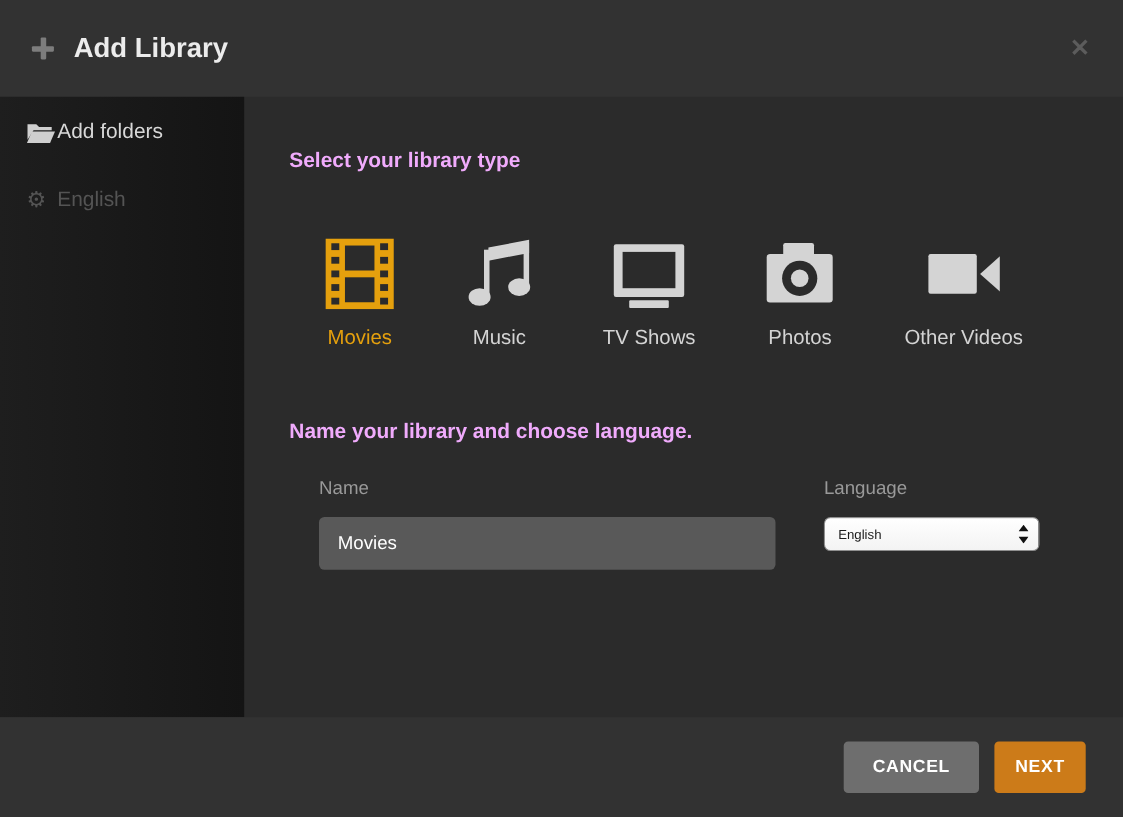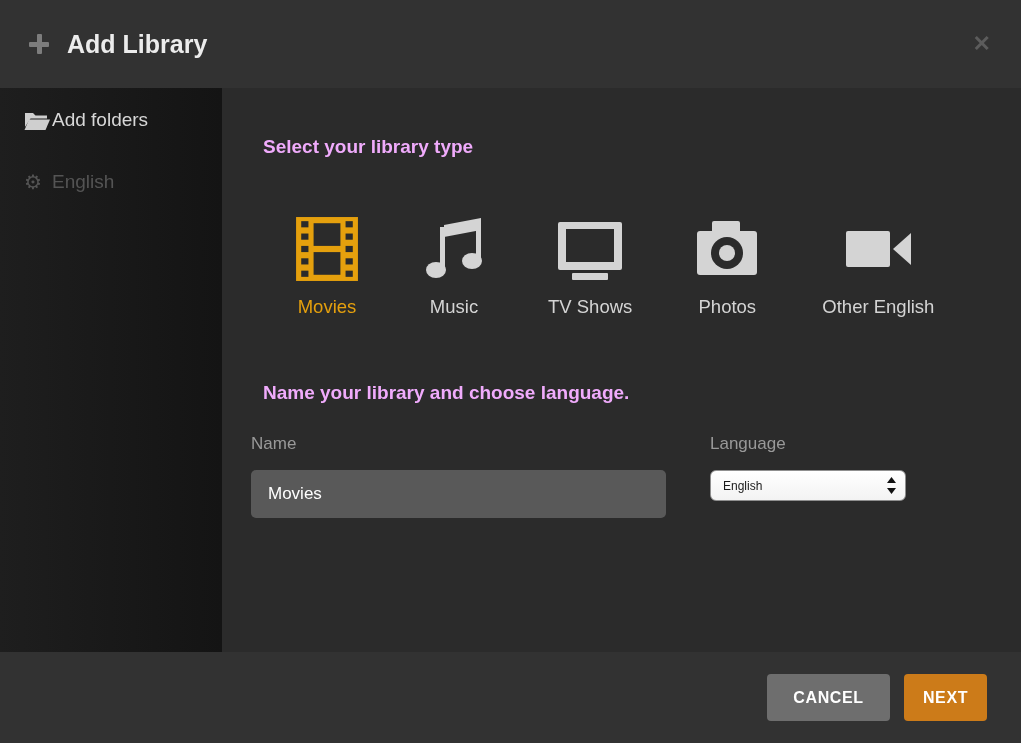--- a/index.html
+++ b/index.html
@@ -56,21 +56,21 @@
   .types { display: flex; gap: 64px; padding-left: 43px; margin-top: 58px; }
   .type-item {
     display: flex; flex-direction: column; align-items: center; gap: 14px;
     color: #d4d4d4; cursor: pointer;
   }
   .type-item.selected { color: #e5a00d; }
   .type-item .t-icon { height: 66px; display: flex; align-items: center; }
   .type-item .t-label { font-size: 18.5px; }
 
   .section2 { margin-top: 64px; }
-  .form-row { display: flex; margin-top: 30px; }
+  .form-row { display: flex; margin-top: 30px; margin-left: 39px; }
   .field-label { display: block; font-size: 17px; color: #999; margin-bottom: 16px; }
   .name-field { width: 415px; margin-right: 44px; }
   .name-input {
     width: 100%; height: 48px;
     background: #595959; border: none; border-radius: 5px;
     color: #fff; font-size: 17px; padding: 0 17px;
     font-family: inherit; outline: none;
   }
   .lang-select {
     width: 196px; height: 31px;
@@ -195,21 +195,21 @@
           <span class="t-label">Photos</span>
         </div>
 
         <div class="type-item">
           <span class="t-icon">
             <svg width="66" height="56" viewBox="0 0 66 56">
               <rect x="1" y="10" width="44" height="36" rx="2" fill="currentColor"></rect>
               <polygon points="48,28 66,12 66,44" fill="currentColor"></polygon>
             </svg>
           </span>
-          <span class="t-label">Other English</span>
+          <span class="t-label">Other Videos</span>
         </div>
 
       </div>
 
       <h2 class="section-title section2">Name your library and choose language.</h2>
 
       <div class="form-row">
         <div class="name-field">
           <label class="field-label">Name</label>
           <input class="name-input" type="text" value="Movies" style="">

